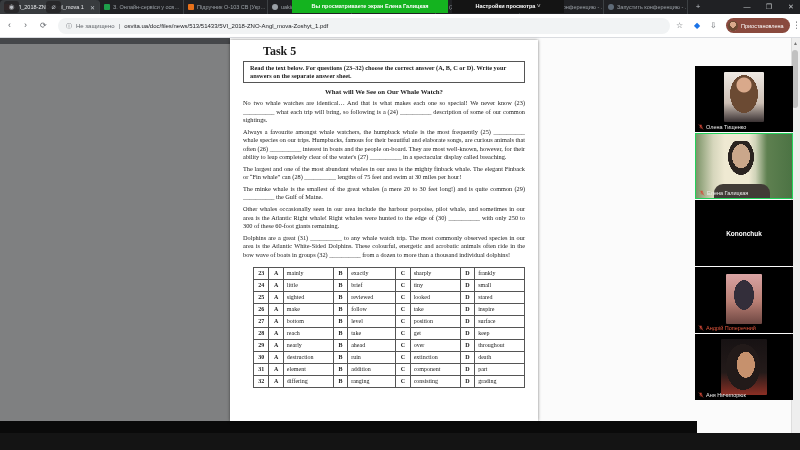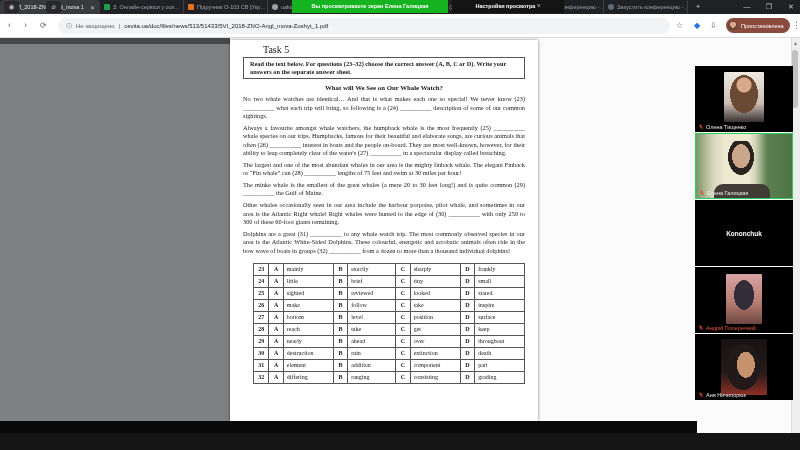--- a/index.html
+++ b/index.html
@@ -40,21 +40,21 @@
   .graytop{position:absolute;left:0;top:38px;width:230px;height:6px;background:#45474a;}
   .rightwhite{position:absolute;left:538px;top:38px;width:262px;height:395px;background:#fbfbfb;}
   .scrolltrack{position:absolute;left:791px;top:38px;width:9px;height:395px;background:#eeeeee;border-left:1px solid #ddd;box-sizing:border-box;}
   .scrollup{position:absolute;left:793px;top:40px;font-size:5px;color:#777;}
   .scrollthumb{position:absolute;left:792px;top:50px;width:6px;height:58px;background:#c1c1c1;border-radius:3px;}
   .letterbox{position:absolute;left:0;top:421px;width:697px;height:12px;background:#0a0a0a;}
   
   .page{position:absolute;left:230px;top:40px;width:308px;height:381px;background:#fff;
         box-shadow:0 0 3px rgba(0,0,0,.5);box-sizing:border-box;padding:4px 13px;overflow:hidden;
         font-family:"Liberation Serif",serif;color:#1a1a1a;}
-  .taskline{font-size:10px;font-weight:normal;margin:0 0 2px 20px;}
+  .taskline{font-size:12px;font-weight:bold;margin:0 0 2px 20px;}
   .instrbox{border:1px solid #555;padding:2px 6px;font-size:6.3px;font-weight:bold;line-height:1.3;}
   .doctitle{text-align:center;font-weight:bold;font-size:6.8px;margin:5px 0 4px 0;}
   .para{font-size:6.3px;line-height:1.33;text-align:justify;margin:0 0 3.5px 0;}
   table.opts{border-collapse:collapse;margin:8px 0 0 10px;width:272px;}
   table.opts td{border:1px solid #555;font-size:6px;line-height:9px;padding:1px 3px;font-family:"Liberation Serif",serif;}
   td.num,td.ltr{font-weight:bold;text-align:center;width:10px;}
   td.opt{width:55px;}
   
   .tile{position:absolute;left:695px;width:98px;height:66px;background:#000;overflow:hidden;box-sizing:border-box;}
   .tile.activebrd{border:1.5px solid #23d15b;}

